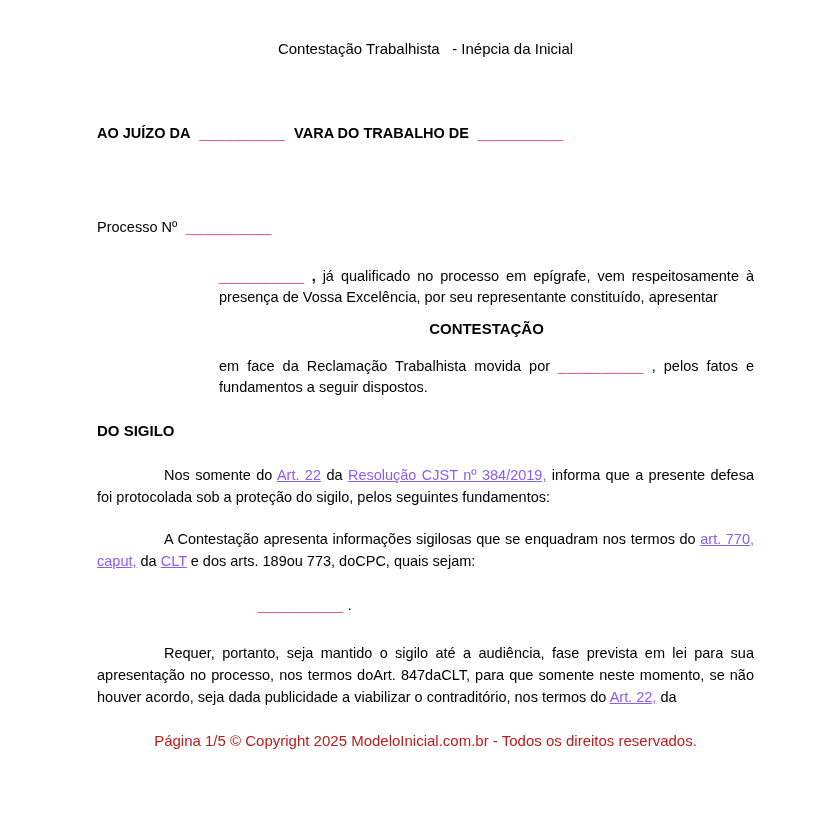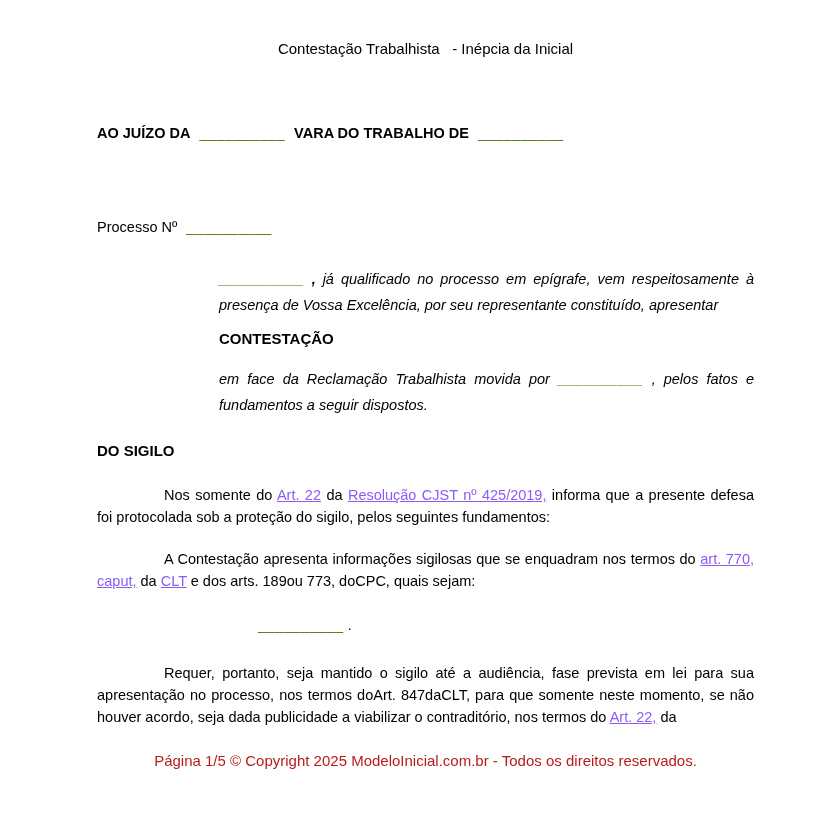--- a/index.html
+++ b/index.html
@@ -33,35 +33,35 @@
     font-weight: bold;
     line-height: 18px;
     white-space: nowrap;
   }
   .processo {
     margin-top: 76px;
     line-height: 18px;
     white-space: nowrap;
   }
   .blank {
-    color: #4d7c0f;
+    color: #ec4899;
     letter-spacing: 0.5px;
     font-weight: normal;
   }
   .blank-gap { margin: 0 9px; }
   .indent-block {
     margin: 0 0 0 122px;
     text-align: justify;
-    line-height: 26px;
-    font-style: italic;
+    line-height: 21px;
   }
   .block-qualification { margin-top: 30px; }
   .block-emface { margin-top: 18px; }
   .center-head {
     margin: 12px 0 0 122px;
+    text-align: center;
     font-weight: bold;
     line-height: 18px;
     font-size: 15px;
   }
   .section-head {
     margin-top: 24px;
     font-weight: bold;
     line-height: 18px;
     font-size: 15px;
   }
@@ -107,21 +107,21 @@
   </div>
 
   <p class="indent-block block-qualification"><span class="blank">__________</span><span class="bold-comma"> , </span><span>já qualificado no processo em epígrafe, vem respeitosamente à presença de Vossa Excelência, por seu representante constituído, apresentar</span></p>
 
   <div class="center-head">CONTESTAÇÃO</div>
 
   <p class="indent-block block-emface"><span>em face da Reclamação Trabalhista movida por </span><span class="blank">__________</span><span> , pelos fatos e fundamentos a seguir dispostos.</span></p>
 
   <div class="section-head">DO SIGILO</div>
 
-  <p class="para para-nos-termos"><span>Nos somente do </span><a href="#" class="doc-link">Art. 22</a><span> da </span><a href="#" class="doc-link">Resolução CJST nº 425/2019,</a><span> informa que a presente defesa foi protocolada sob a proteção do sigilo, pelos seguintes fundamentos:</span></p>
+  <p class="para para-nos-termos"><span>Nos somente do </span><a href="#" class="doc-link">Art. 22</a><span> da </span><a href="#" class="doc-link">Resolução CJST nº 384/2019,</a><span> informa que a presente defesa foi protocolada sob a proteção do sigilo, pelos seguintes fundamentos:</span></p>
 
   <p class="para para-apresenta"><span>A Contestação apresenta informações sigilosas que se enquadram nos termos do </span><a href="#" class="doc-link">art. 770, caput,</a><span> da </span><a href="#" class="doc-link">CLT</a><span> e dos arts. 189ou 773, doCPC, quais sejam:</span></p>
 
   <div class="blank-line"><span class="blank">__________</span><span> .</span></div>
 
   <p class="para para-requer"><span>Requer, portanto, seja mantido o sigilo até a audiência, fase prevista em lei para sua apresentação no processo, nos termos doArt. 847daCLT, para que somente neste momento, se não houver acordo, seja dada publicidade a viabilizar o contraditório, nos termos do </span><a href="#" class="doc-link">Art. 22,</a><span> da</span></p>
 
   <div class="footer">Página 1/5 © Copyright 2025 ModeloInicial.com.br - Todos os direitos reservados.</div>
 
 </div>

